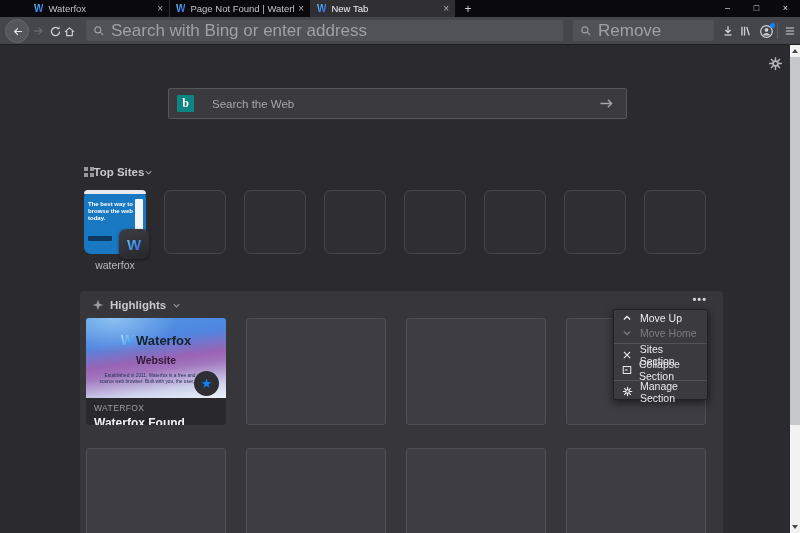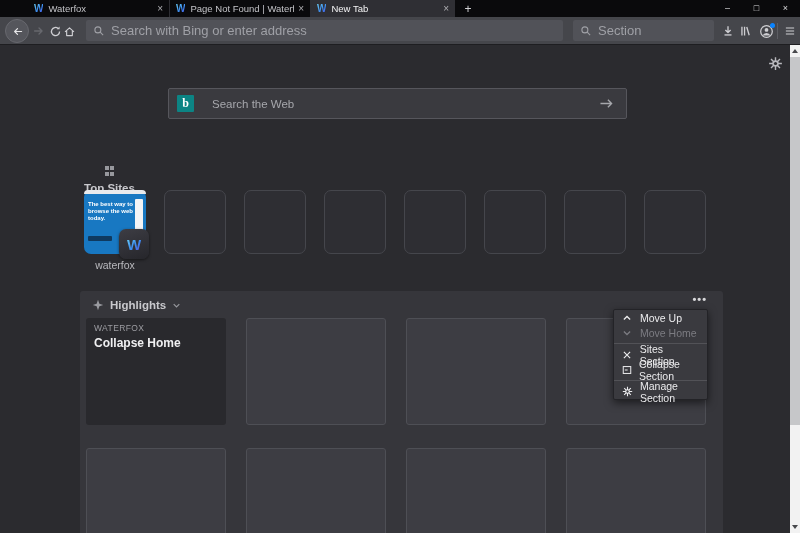--- a/index.html
+++ b/index.html
@@ -25,39 +25,39 @@
   .win-btn { width:29px; height:17px; display:flex; align-items:center; justify-content:center;
              color:#dcdcde; font-size:9px; line-height:1; }
 
   
   .navbar { position:absolute; left:0; top:17px; width:800px; height:28px; background:var(--toolbar_bg,#45464b);
             border-bottom:1px solid #1e1e21; }
   .nav-icon { position:absolute; top:0; height:28px; display:flex; align-items:center; justify-content:center; }
   .back-circle { width:24px; height:24px; border-radius:50%; background:#55565c; border:1px solid #67686e;
                  display:flex; align-items:center; justify-content:center; }
   .field { position:absolute; top:3px; height:21px; background:#515258; border-radius:2px;
-           display:flex; align-items:center; color:#9fa0a6; font-size:13px; }
+           display:flex; align-items:center; color:#9fa0a6; font-size:17px; }
   .field .mag { margin:0 6px 0 7px; display:flex; }
   .tool-sep { position:absolute; left:777px; top:6px; width:1px; height:16px; background:#5c5d63; }
 
   
   .content { position:absolute; left:0; top:45px; width:790px; height:488px; overflow:hidden; background:var(--page_bg,#2b2b2f); }
 
   .page-gear { position:absolute; left:768px; top:11px; }
 
   .bing-box { position:absolute; left:168px; top:43px; width:459px; height:31px; background:#3a3a3f;
               border:1px solid #56565c; border-radius:2px; display:flex; align-items:center; }
   .bing-logo { width:17px; height:17px; margin-left:8px; background:var(--bing_teal,#0c8484); border-radius:1px;
                color:#fff; font-weight:700; font-size:12px; display:flex; align-items:center; justify-content:center;
                font-family:"Liberation Serif", serif; }
   .bing-placeholder { margin-left:18px; color:#a6a7ac; font-size:11.5px; flex:1; }
   .bing-go { margin-right:12px; display:flex; }
 
-  .section-head { position:absolute; display:flex; align-items:center; gap:6px; color:#c9c9cd;
-                  font-size:11.5px; font-weight:700;flex-direction:column; }
+  .section-head { position:absolute; display:flex; align-items:center; color:#c9c9cd;
+                  font-size:11.5px; font-weight:700; }
   .grid-icon { display:grid; grid-template-columns:4px 4px; grid-template-rows:4px 4px; gap:1.5px; }
   .grid-icon span { background:#97989d; }
 
   .tiles { position:absolute; left:84px; top:145px; display:flex; gap:18px; }
   .tile { width:62px; height:64px; border-radius:7px; }
   .tile.empty { background:#2e2e33; border:1px solid #45464c; }
   .tile.site { position:relative; background:#1878c2; overflow:visible; }
   .site-chrome { position:absolute; left:0; top:0; width:100%; height:4px; background:#e8eaed; border-radius:7px 7px 0 0; }
   .site-strip { position:absolute; right:3px; top:9px; width:8px; height:36px; background:#f3f4f6; border-radius:1px; }
   .site-heading { position:absolute; left:4px; top:11px; width:46px; color:#fff; font-weight:700;
@@ -187,21 +187,21 @@
       <span>Search with Bing or enter address</span>
     </div>
 
     <div class="field" style="left:573px;width:141px;">
       <span class="mag">
         <svg width="12" height="12" viewBox="0 0 16 16">
             <circle cx="6.5" cy="6.5" r="4" fill="none" stroke="#9fa0a6" stroke-width="1.4"></circle>
             <path d="M9.6 9.6 13.5 13.5" stroke="#9fa0a6" stroke-width="1.4"></path>
           </svg>
       </span>
-      <span>Section</span>
+      <span>Remove</span>
     </div>
 
     <div class="nav-icon" style="left:720px;width:16px;">
       <svg width="14" height="14" viewBox="0 0 16 16">
           <path d="M8 2.5v7M5 6.8 8 9.8 11 6.8" fill="none" stroke="#cfcfd3" stroke-width="1.5" stroke-linejoin="round"></path>
           <path d="M4 12.5h8" stroke="#cfcfd3" stroke-width="1.5"></path>
         </svg>
     </div>
     <div class="nav-icon" style="left:737px;width:16px;">
       <svg width="14" height="14" viewBox="0 0 16 16">
@@ -289,23 +289,31 @@
           </svg>
         <span>Highlights</span>
         <svg width="9" height="9" viewBox="0 0 16 16">
             <path d="M3 5.5 8 10.5 13 5.5" fill="none" stroke="#97989d" stroke-width="2"></path>
           </svg>
       </div>
       <div class="section-menu-btn">•••</div>
 
       <div class="cards-row row1">
         <div class="hcard site-card">
+          <div class="card-img">
+            <div class="card-brand"><span class="w">W</span><span>Waterfox</span></div>
+            <div class="card-subtitle">Website</div>
+            <div class="card-desc">Established in 2011, Waterfox is a free and open source web browser. Built with you, the user, in mind.</div>
+            <div class="star-badge">
+                <span>★</span>
+              </div>
+          </div>
           <div class="card-text">
             <div class="card-eyebrow">WATERFOX</div>
-            <div class="card-title">Collapse Home</div>
+            <div class="card-title">Waterfox Found</div>
           </div>
         </div>
         <div class="hcard empty"></div>
         <div class="hcard empty"></div>
         <div class="hcard empty"></div>
       </div>
 
       <div class="cards-row row2">
         <div class="hcard empty"></div>
         <div class="hcard empty"></div>

